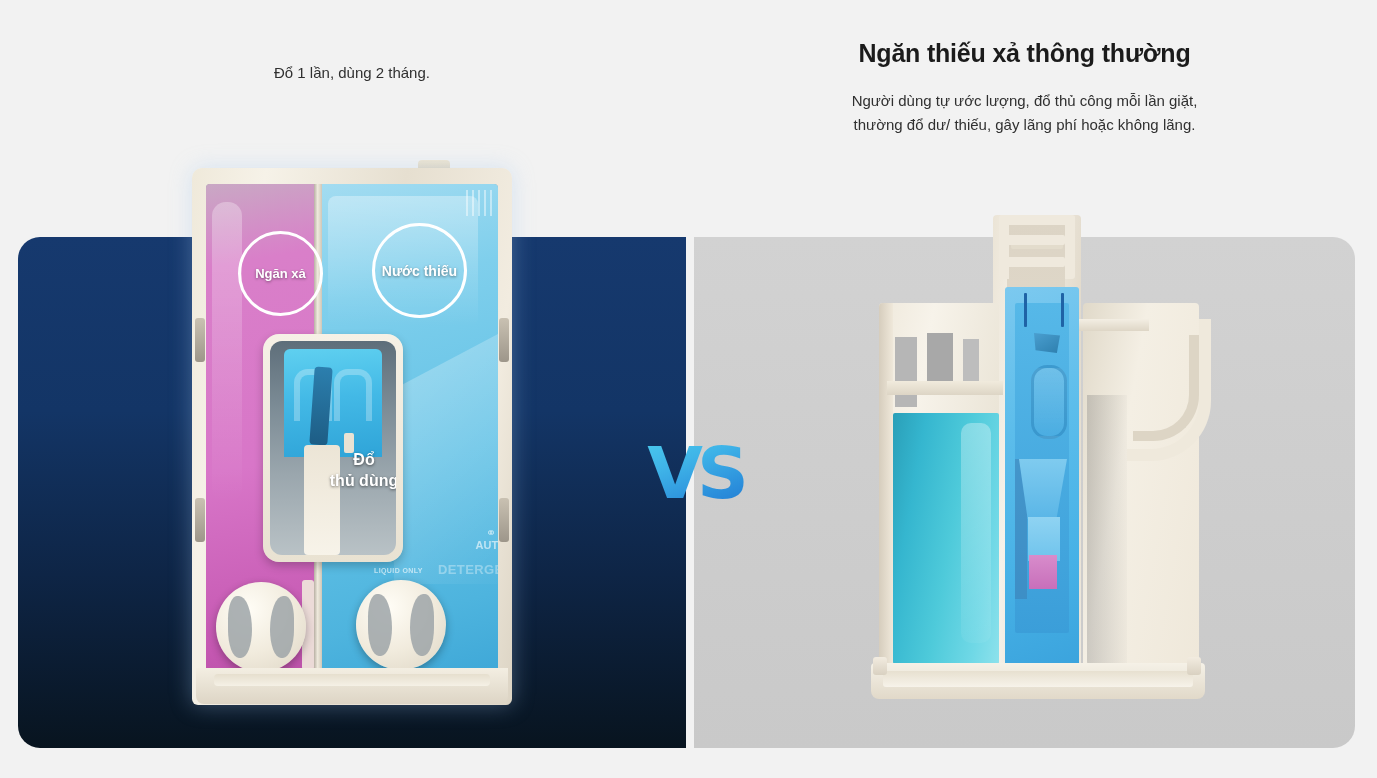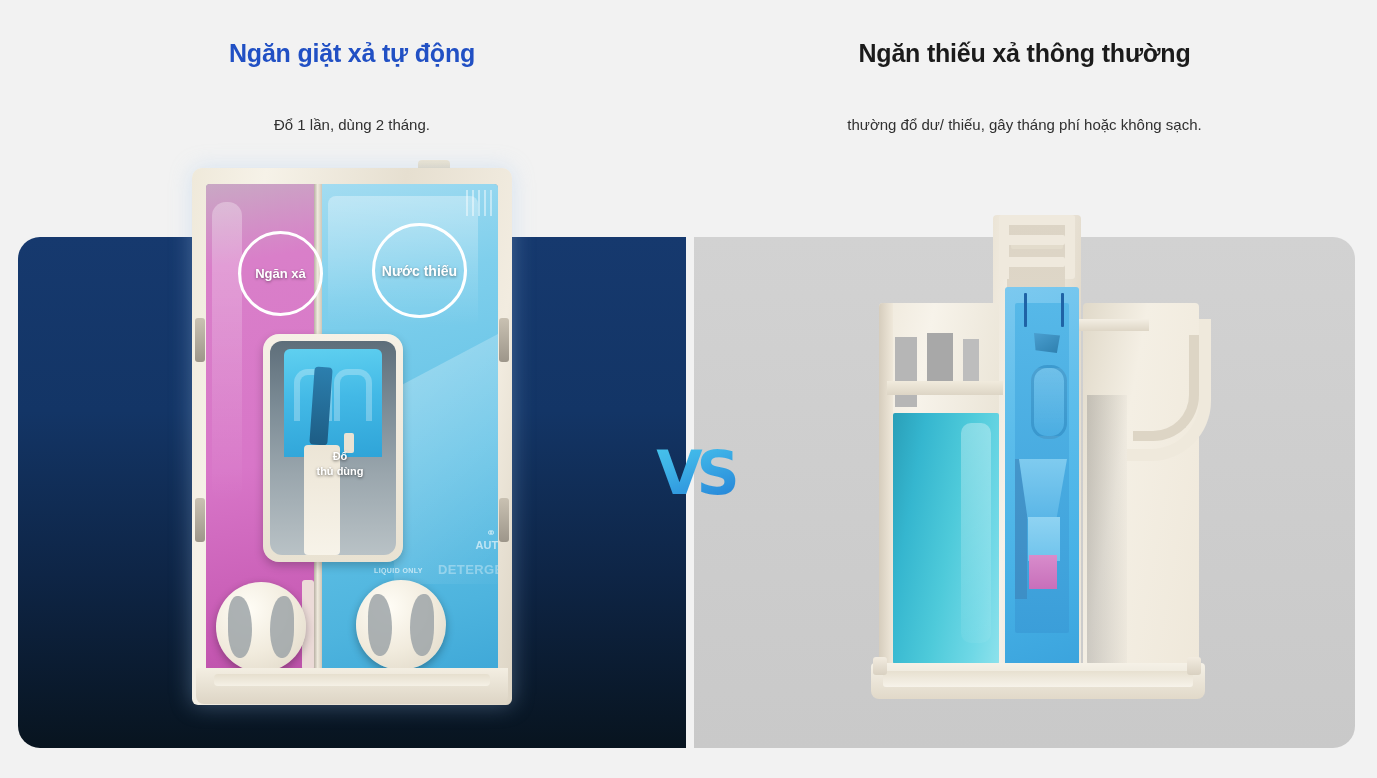--- a/index.html
+++ b/index.html
@@ -35,21 +35,21 @@
     background:linear-gradient(180deg,#16396e 0%,#133566 34%,#0e2546 66%,#08141f 100%);
   }
   .panel-right{
     left:694px;width:661px;border-radius:0 22px 22px 0;
     background:linear-gradient(180deg,#d2d2d2 0%,#cdcdcd 55%,#c9c9c9 100%);
   }
 
   
   .vs{
     position:absolute;left:641px;top:425px;width:108px;height:96px;
-    font-size:60px;font-weight:bold;line-height:96px;letter-spacing:-6px;
+    font-size:72px;font-weight:bold;line-height:96px;letter-spacing:-6px;
     text-align:center;
     background:linear-gradient(160deg,#4fd3ef 0%,#3fb4e8 38%,#2a8ddb 72%,#1f6fc9 100%);
     -webkit-background-clip:text;background-clip:text;color:transparent;
     text-shadow:none;z-index:40;
     font-family:"DejaVu Sans","Liberation Sans",sans-serif;
   }
 
   
   .auto-unit{position:absolute;left:192px;top:160px;width:320px;height:545px;z-index:20;}
   
@@ -136,23 +136,24 @@
     position:absolute;left:34px;top:104px;width:36px;height:110px;
     background:linear-gradient(180deg,#ece5d6,#f7f3e9);
     border-radius:4px;
   }
   .au-chip{
     position:absolute;left:74px;top:92px;width:10px;height:20px;
     background:#e9e2d3;border-radius:2px;
   }
   .au-manual{
     position:absolute;left:0;top:108px;width:140px;
-    text-align:center;color:#ffffff;font-size:11px;font-weight:bold;
+    text-align:center;color:#ffffff;font-size:16px;font-weight:bold;
     line-height:1.32;text-shadow:0 1px 3px rgba(0,0,0,.55);
     z-index:6;
+    padding-left:24px;
   }
   
   .au-cap{
     position:absolute;width:90px;height:90px;border-radius:50%;
     background:radial-gradient(circle at 36% 30%,#fffdf6 0%,#f1ebdd 52%,#ddd5c4 100%);
     box-shadow:0 3px 8px rgba(0,0,0,.3);
   }
   .au-cap:before{
     content:"";position:absolute;left:12px;top:14px;width:24px;height:62px;
     background:#9da5a8;border-radius:40% 60% 50% 50%;opacity:.85;
@@ -367,32 +368,31 @@
     position:absolute;left:146px;top:26px;width:52px;height:8px;
     background:#e3dccc;border-radius:2px;
   }
 </style>
 </head>
 <body>
 
 <div class="stage">
 
   <div class="head-left">
-    <div class="h-title blue">Ngăn giặt xả tự động</div>
     <div class="h-sub">
       <br>
       <span>Đổ 1 lần, dùng 2 tháng.</span>
     </div>
   </div>
 
   <div class="head-right">
     <div class="h-title dark">Ngăn thiếu xả thông thường</div>
     <div class="h-sub">
-      <br>
-      <span>thường đổ dư/ thiếu, gây tháng phí hoặc không sạch.</span>
+      <span>Người dùng tự ước lượng, đổ thủ công mỗi lần giặt,</span><br>
+      <span>thường đổ dư/ thiếu, gây lãng phí hoặc không lãng.</span>
     </div>
   </div>
 
   <div class="panel panel-left"></div>
 
   <div class="panel panel-right"></div>
 
   <div class="auto-unit">
     <div class="au-nub"></div>
     <div class="au-case">

